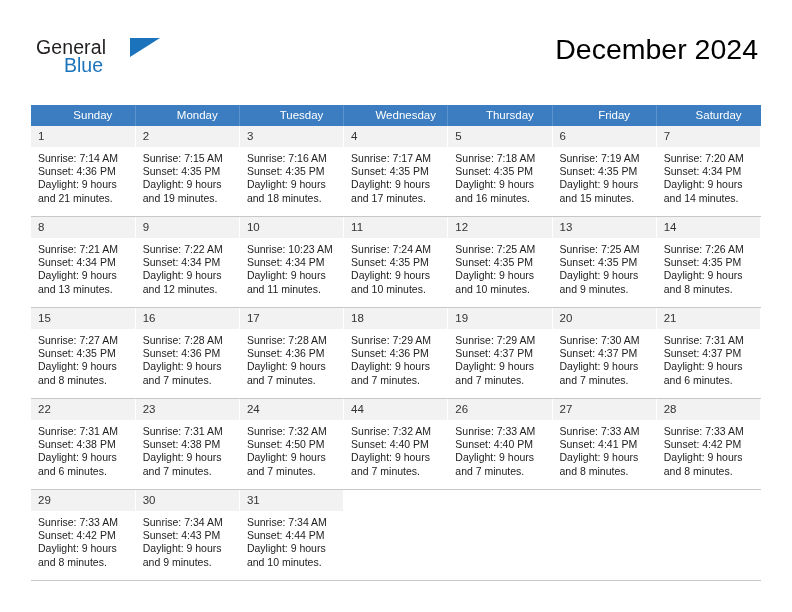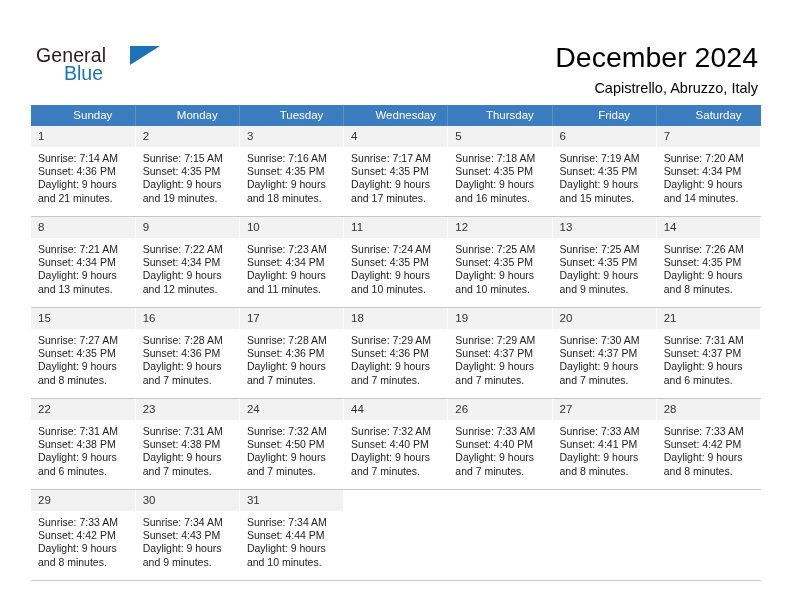--- a/index.html
+++ b/index.html
@@ -19,21 +19,21 @@
     width: 792px;
     height: 612px;
     box-sizing: border-box;
   }
 
   
   .top {
     position: absolute;
     left: 34px;
     right: 34px;
-    top: 40px;
+    top: 32px;
     height: 68px;
   }
   .logo {
     position: absolute;
     left: 0;
     top: 4px;
     width: 200px;
     height: 52px;
   }
   .logo-general {
@@ -151,21 +151,20 @@
   <div class="top">
 
     <div class="logo">
       <span class="logo-general">General</span>
       <span class="logo-blue">Blue</span>
       <span class="logo-triangle"></span>
     </div>
 
     <div class="title-block">
       <div class="cal-title">December 2024</div>
-      <div class="cal-subtitle">Capistrello, Abruzzo, Italy</div>
     </div>
 
   </div>
 
   <table class="cal">
     <thead>
       <tr>
         <th>Sunday</th>
         <th>Monday</th>
         <th>Tuesday</th>
@@ -275,21 +274,21 @@
                 <div>Sunset: 4:34 PM</div>
                 <div>Daylight: 9 hours</div>
                 <div>and 12 minutes.</div>
               </div>
             </div>
           </td>
           <td>
             <div class="cell filled">
               <div class="daynum">10</div>
               <div class="details">
-                <div>Sunrise: 7:23 AM</div>
+                <div>Sunrise: 10:23 AM</div>
                 <div>Sunset: 4:34 PM</div>
                 <div>Daylight: 9 hours</div>
                 <div>and 11 minutes.</div>
               </div>
             </div>
           </td>
           <td>
             <div class="cell filled">
               <div class="daynum">11</div>
               <div class="details">

